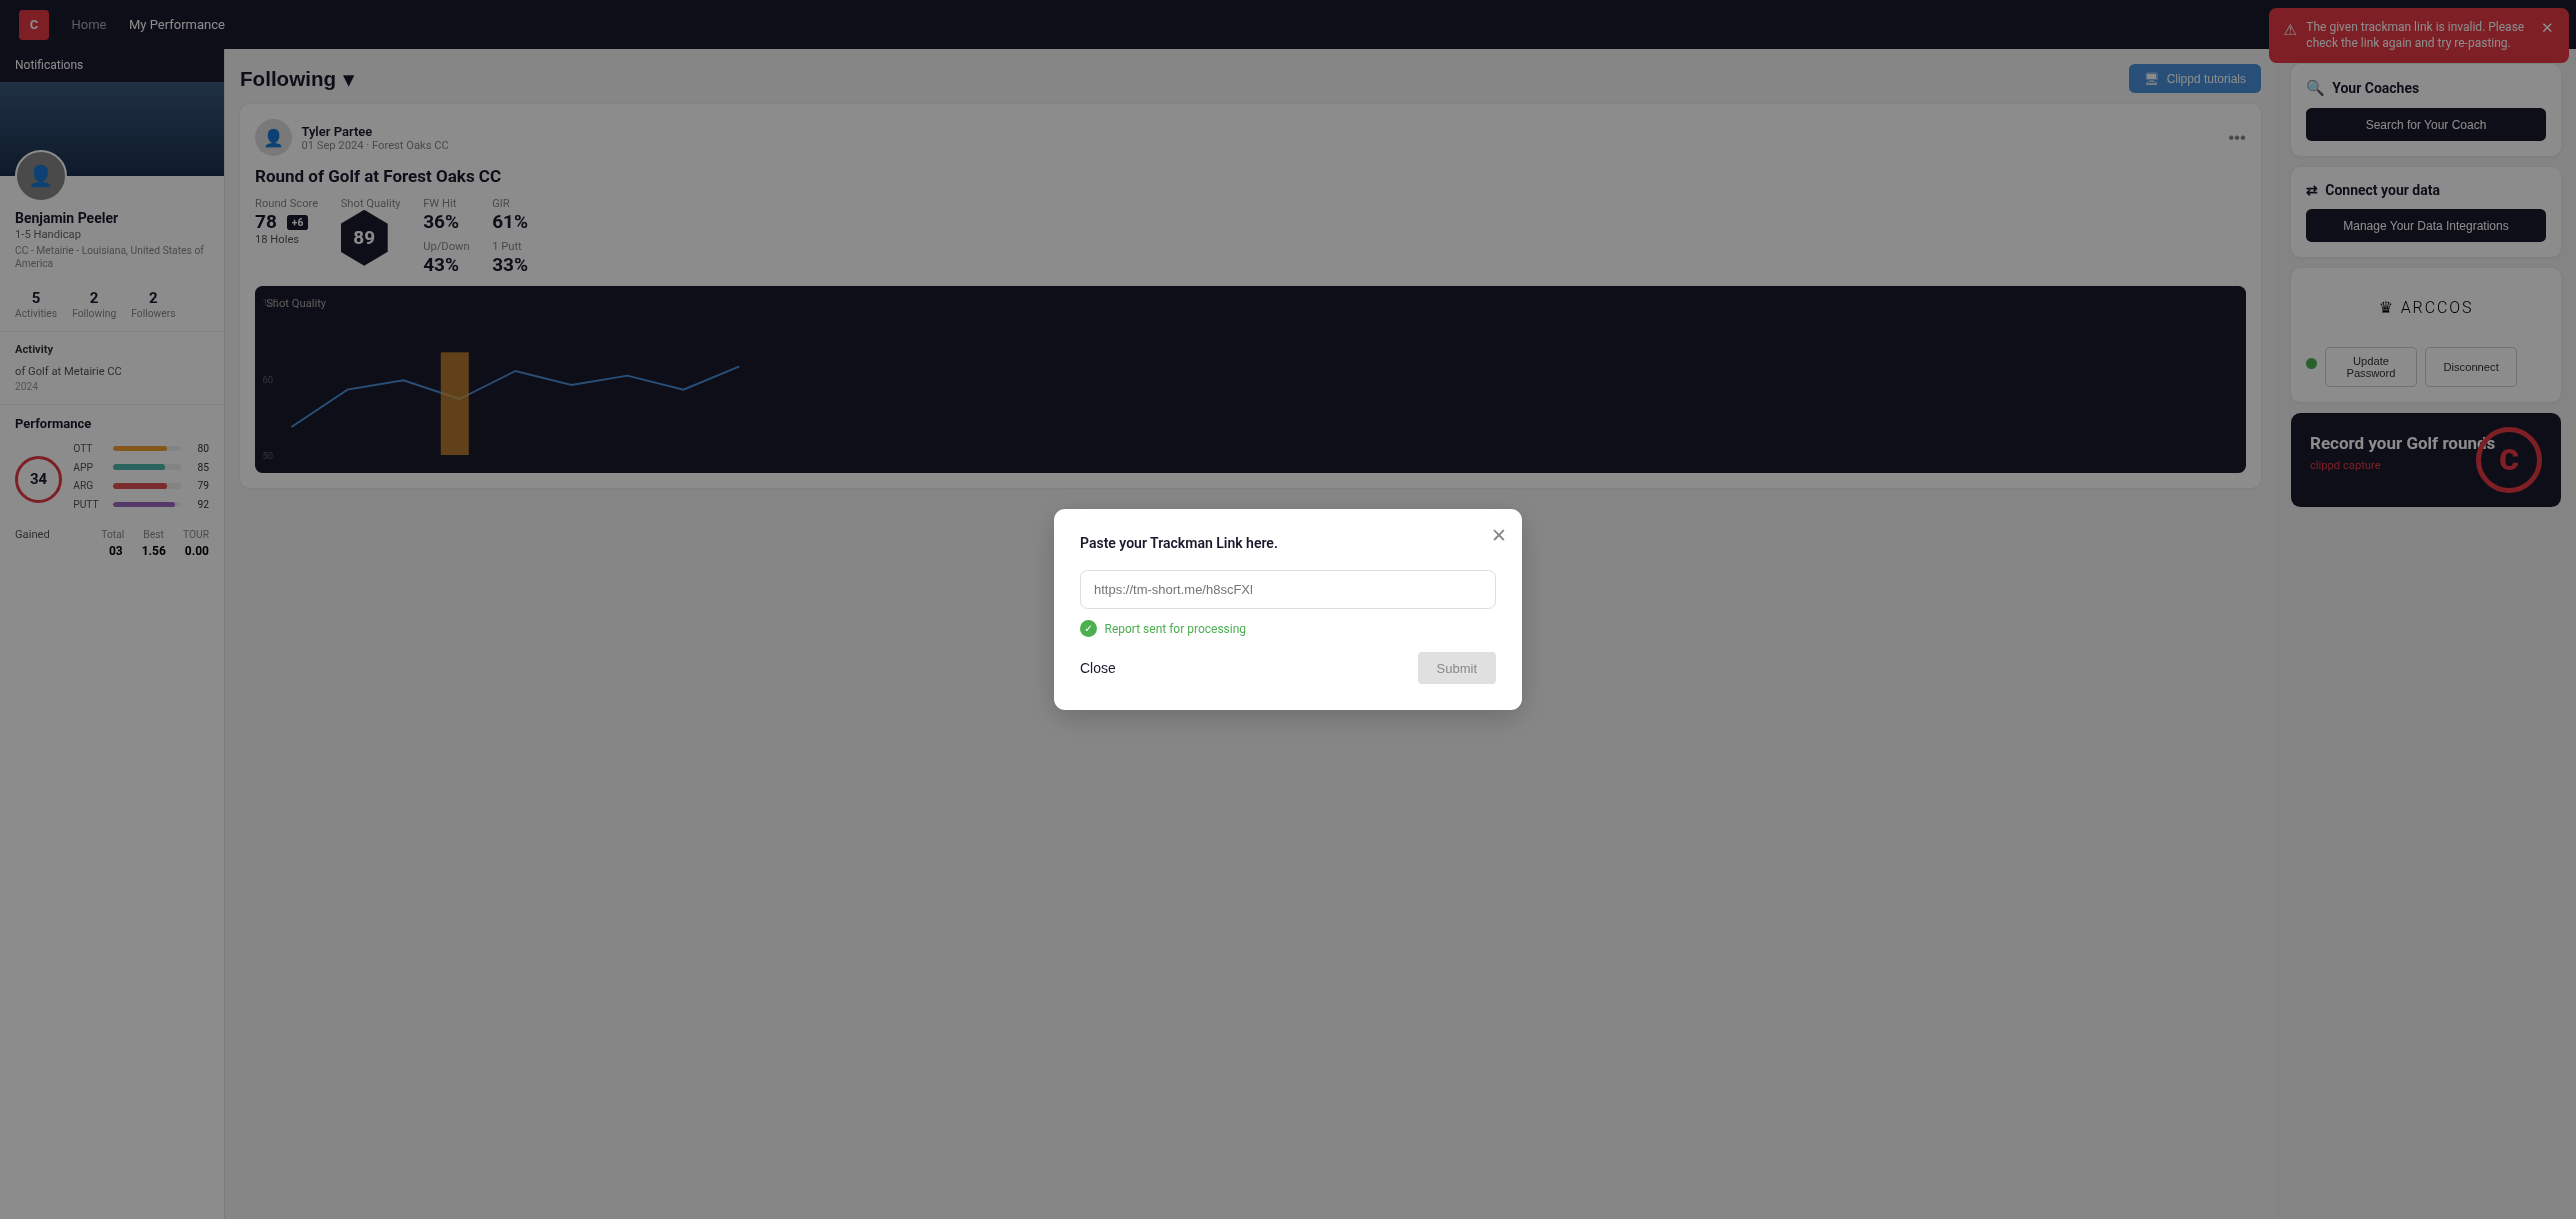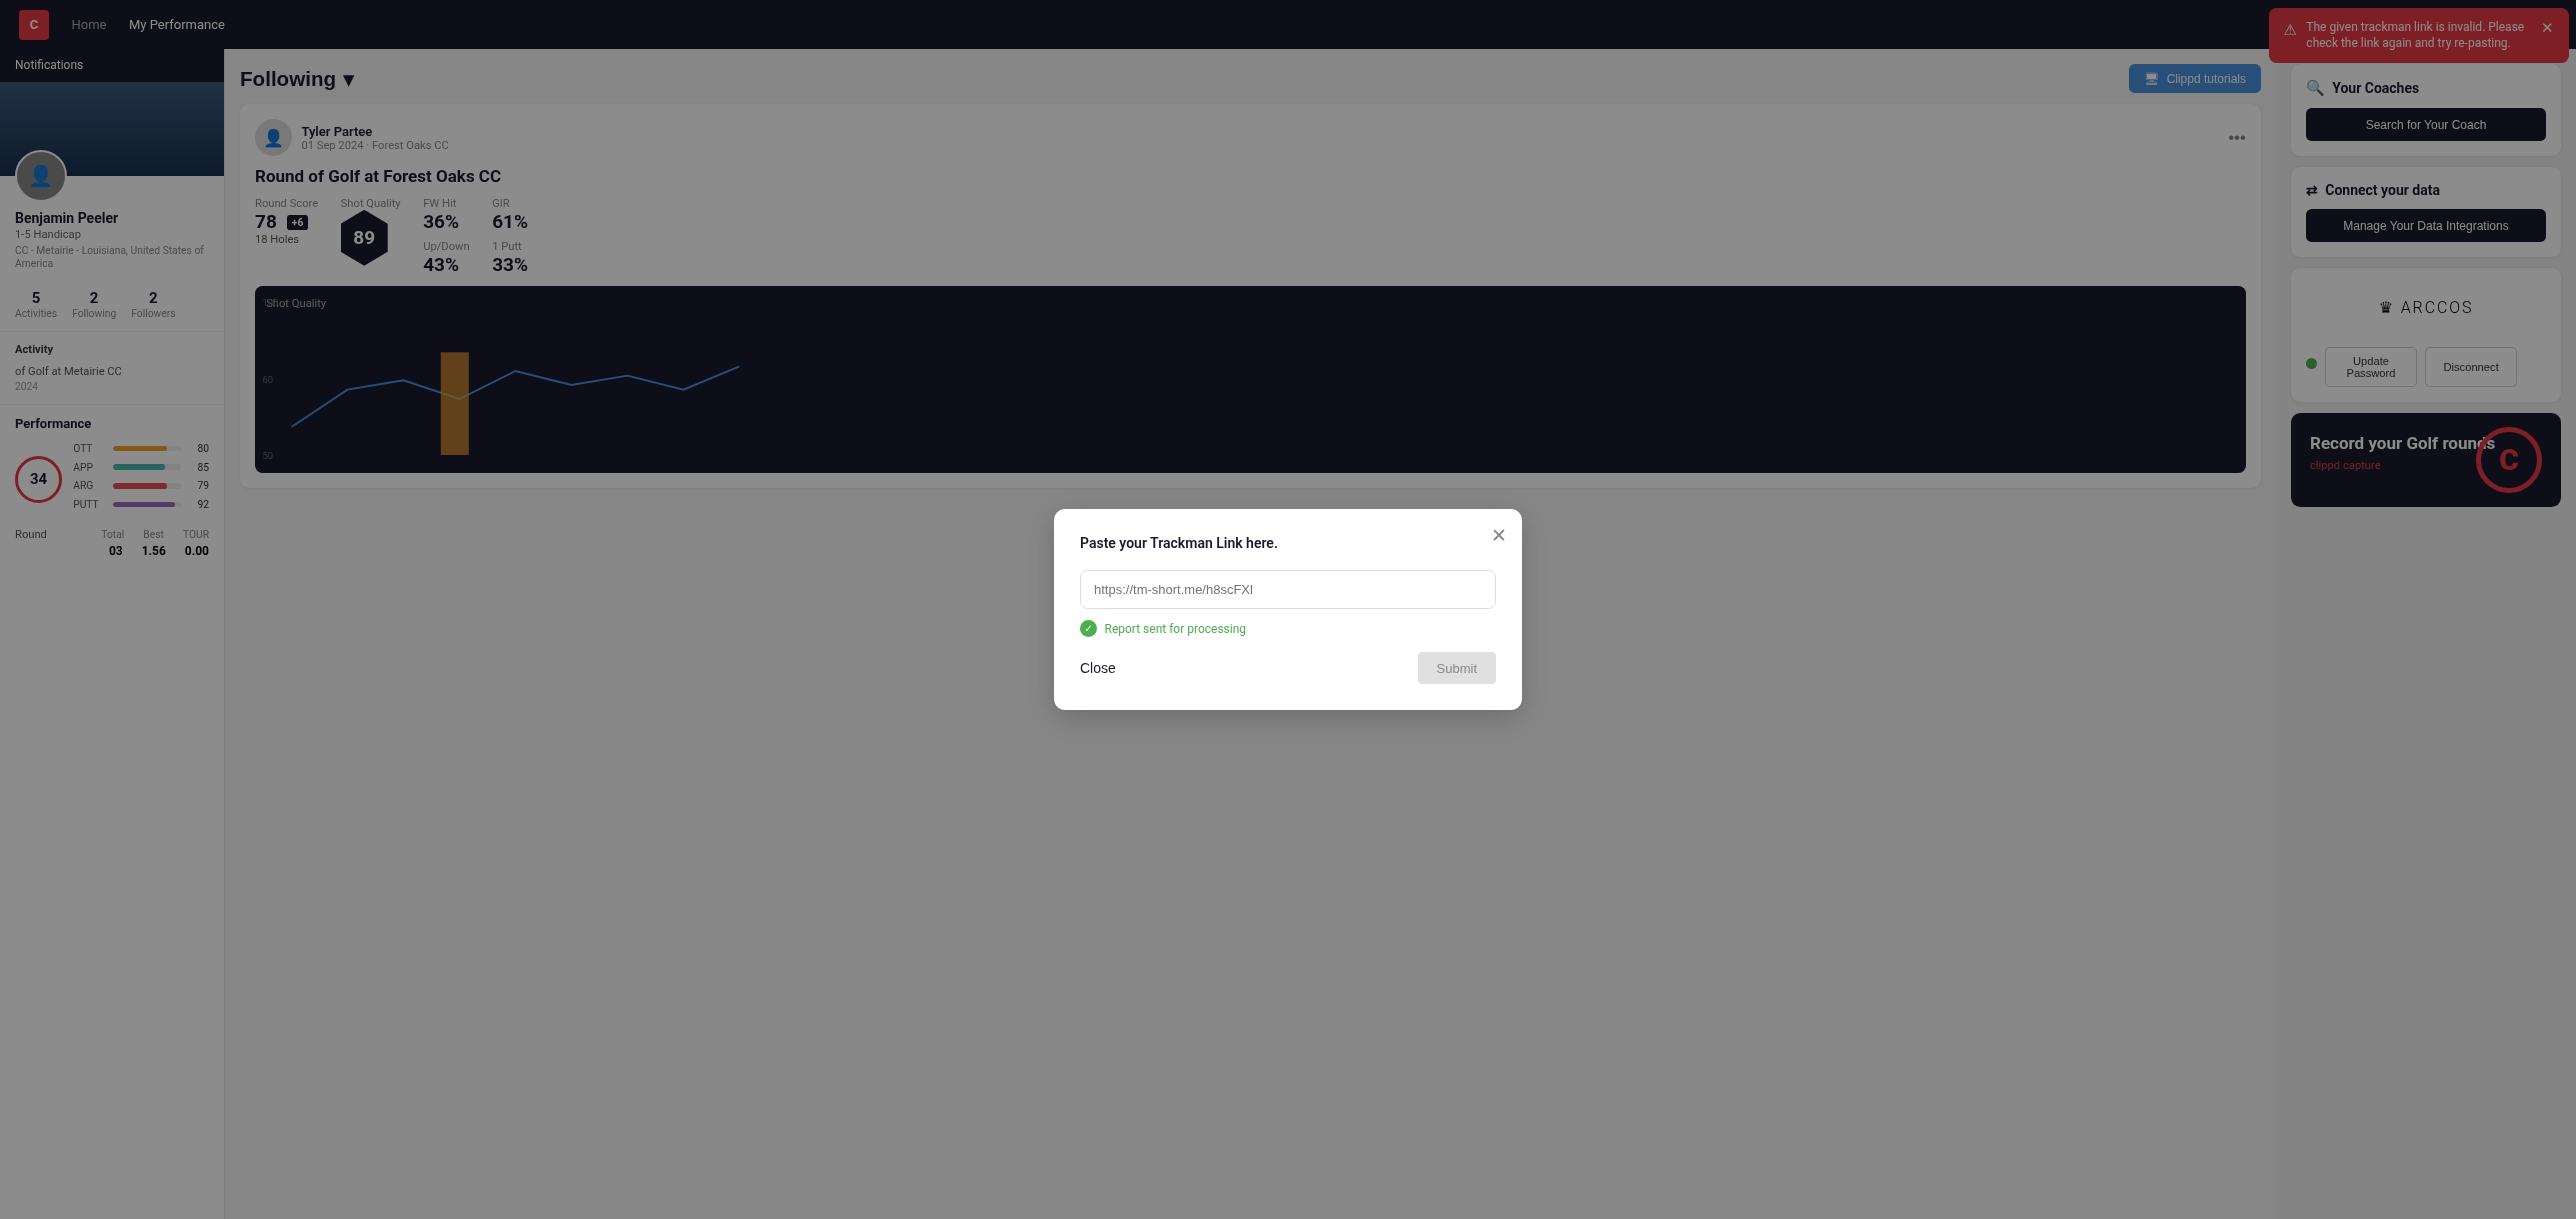--- a/index.html
+++ b/index.html
@@ -543,21 +543,21 @@
             <div class="pq-bar-wrap">
               <div class="pq-bar" style="width:92%;background:#9c6abf;"></div>
             </div>
             <span class="pq-value">92</span>
           </div>
         </div>
       </div>
 
       <div style="margin-top:7.5px;">
         <div style="display:flex;justify-content:space-between;align-items:center;margin-bottom:3.7px;">
-          <span style="font-size:11.2px;color:#555;">Round</span>
+          <span style="font-size:11.2px;color:#555;">Gained</span>
           <div style="display:flex;gap:19px;">
             <span style="font-size:10.3px;color:#888;">Total</span>
             <span style="font-size:10.3px;color:#888;">Best</span>
             <span style="font-size:10.3px;color:#888;">TOUR</span>
           </div>
         </div>
         <div style="display:flex;justify-content:flex-end;gap:19px;">
           <span style="font-size:12px;font-weight:700;">03</span>
           <span style="font-size:12px;font-weight:700;">1.56</span>
           <span style="font-size:12px;font-weight:700;">0.00</span>

